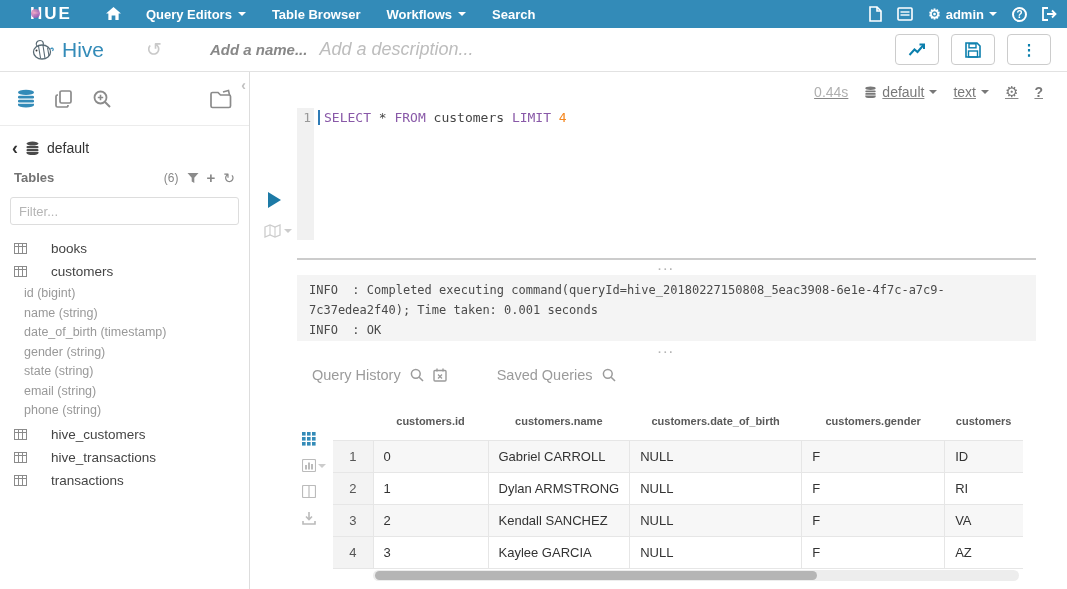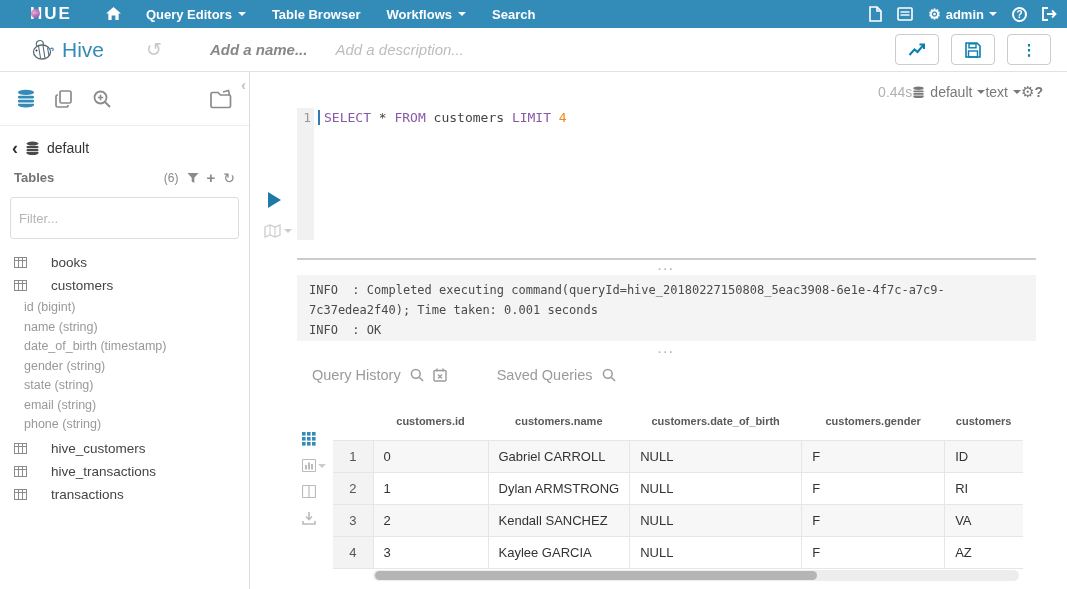--- a/index.html
+++ b/index.html
@@ -19,21 +19,21 @@
   .help-circle { width: 15px; height: 15px; border-radius: 50%; border: 2px solid #fff; font-size: 10px; font-weight: bold; display: inline-flex; align-items: center; justify-content: center; }
   .admin-group { display: flex; align-items: center; gap: 5px; font-size: 13px; font-weight: bold; cursor: pointer; }
   .gear-char { font-size: 14px; line-height: 1; }
 
   
   .subheader { display: flex; align-items: center; height: 44px; border-bottom: 1px solid #e2e2e2; padding: 0 16px 0 28px; background: #fff; }
   .app-title { display: flex; align-items: center; gap: 7px; }
   .app-name { font-size: 21px; color: #338bb8; }
   .history-icon { color: #c9c9c9; font-size: 19px; margin-left: 42px; cursor: pointer; }
   .name-ph { margin-left: 48px; font-size: 15px; font-style: italic; font-weight: bold; color: #888; cursor: text; }
-  .desc-ph { margin-left: 28px; font-size: 15px; font-style: italic; color: #bdbdbd; cursor: text; }
+  .desc-ph { margin-left: 12px; font-size: 18px; font-style: italic; color: #bdbdbd; cursor: text; }
   .subheader-buttons { margin-left: auto; display: flex; gap: 12px; }
   .sq-btn { width: 44px; height: 31px; background: #fff; border: 1px solid #ccc; border-radius: 4px; display: inline-flex; align-items: center; justify-content: center; color: #0b7fad; cursor: pointer; }
   .kebab { font-size: 15px; font-weight: bold; letter-spacing: 0; color: #0b7fad; }
 
   
   .bodyrow { display: flex; height: 517px; }
   .sidebar { position: relative; width: 250px; border-right: 1px solid #ddd; background: #fff; flex: none; }
   .main { position: relative; flex: 1; background: #fff; }
 
   
@@ -43,29 +43,29 @@
   .sb-icon { display: inline-flex; cursor: pointer; }
   .sb-breadcrumb { display: flex; align-items: center; gap: 7px; padding: 14px 14px 4px 12px; font-size: 14px; color: #333; }
   .back-chev { font-size: 18px; font-weight: bold; color: #333; line-height: 12px; cursor: pointer; }
   .sb-tables-row { display: flex; align-items: center; padding: 10px 14px 4px 14px; }
   .sb-tables-label { font-size: 13px; font-weight: bold; color: #737373; }
   .sb-tables-tools { margin-left: auto; display: flex; align-items: center; gap: 8px; color: #888; font-size: 12px; }
   .tool-ic { cursor: pointer; display: inline-flex; color: #888; }
   .plus-ic { font-size: 15px; font-weight: bold; line-height: 10px; }
   .refresh-ic { font-size: 14px; line-height: 10px; }
   .sb-filter { margin: 8px 10px 6px 10px; }
-  .sb-filter input { width: 100%; height: 42px; border: 1px solid #ddd; border-radius: 3px; padding: 0 8px; font-size: 13px; color: #444; outline: none; font-family: "Liberation Sans", sans-serif; }
+  .sb-filter input { width: 100%; height: 28px; border: 1px solid #ddd; border-radius: 3px; padding: 0 8px; font-size: 13px; color: #444; outline: none; font-family: "Liberation Sans", sans-serif; }
   .sb-filter input::placeholder { color: #b5b5b5; }
   .sb-list { padding: 6px 0 0 0; }
   .sb-table-item { display: flex; align-items: center; gap: 24px; padding: 3px 14px; font-size: 13.5px; color: #444; cursor: pointer; line-height: 17px; }
   .sb-col-list { padding: 1px 0 2px 0; }
   .sb-col-item { padding: 1px 14px 1px 24px; font-size: 12.5px; color: #999; line-height: 17.5px; cursor: pointer; }
 
   
-  .ed-toolbar { position: absolute; top: 11px; right: 24px; display: flex; align-items: center; gap: 0; color: #878787; font-size: 14px; }
+  .ed-toolbar { position: absolute; top: 11px; right: 24px; display: flex; align-items: center; gap: 16px; color: #878787; font-size: 14px; text-decoration: underline; }
   .ed-time { color: #b0b0b0; }
   .ed-dd { display: flex; align-items: center; gap: 5px; cursor: pointer; color: #787878; }
   .ed-gear { font-size: 15px; color: #787878; cursor: pointer; }
   .ed-help { font-size: 14px; font-weight: bold; color: #787878; cursor: pointer; }
 
   .left-rail { position: absolute; left: 14px; top: 120px; width: 30px; }
   .play-btn { width: 0; height: 0; border-top: 8px solid transparent; border-bottom: 8px solid transparent; border-left: 13px solid #1d7aa6; cursor: pointer; margin-left: 4px; }
   .map-group { margin-top: 16px; display: flex; align-items: center; gap: 3px; color: #ccc; cursor: pointer; }
 
   .code-row { position: absolute; left: 47px; top: 36px; display: flex; font-family: "DejaVu Sans Mono", monospace; font-size: 13px; }

